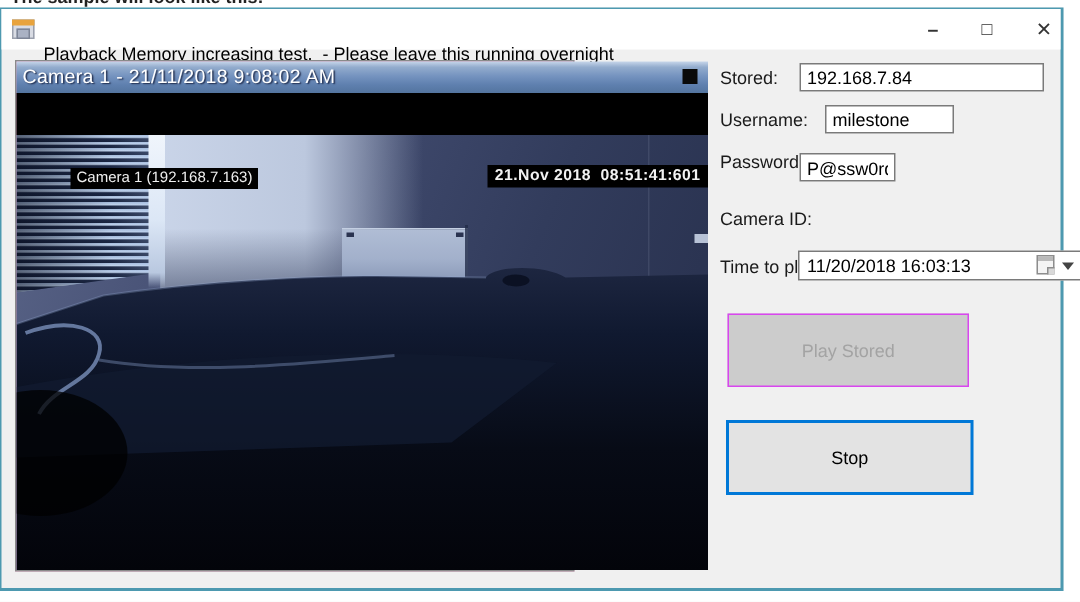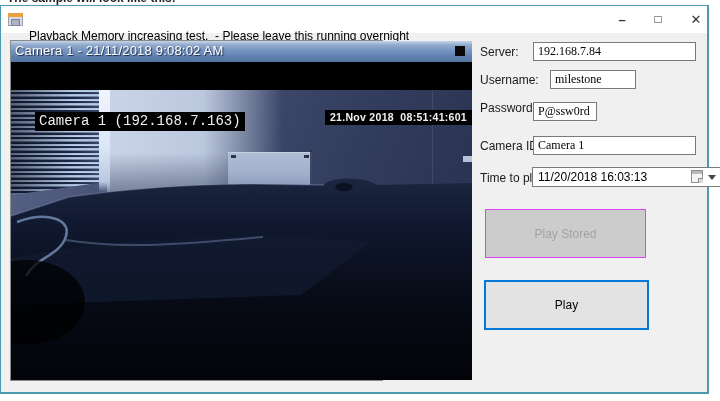--- a/index.html
+++ b/index.html
@@ -53,29 +53,29 @@
   .board { position:absolute; left:217px; top:62px; width:84px; height:34px;
     background:linear-gradient(to bottom, #b0bdd5 0%, #a2b0cb 60%, #8d9cba 100%);
     border-top:1px solid #c4cfe2; }
   .board-dot-l, .board-dot-r { position:absolute; top:2px; width:5px; height:3px; background:#2a3350; }
   .board-dot-l { left:3px; } .board-dot-r { right:3px; }
   .board-pole { position:absolute; left:299px; top:60px; width:2px; height:42px; background:#222c48; opacity:0.8; }
   .wall-item { position:absolute; left:452px; top:66px; width:11px; height:6px; background:#c7d2e4; opacity:0.9; }
   .corner-line { position:absolute; left:421px; top:0; width:1px; height:110px; background:rgba(220,230,250,0.10); }
   .desk-svg { position:absolute; left:0; top:0; width:461px; height:290px; }
 
-  .cam-label { position:absolute; left:24px; top:22px; background:#000; color:#efefef;
-    font-size:14px; padding:1px 4px 2px 4px; white-space:pre;font-family:Liberation Mono, monospace; }
+  .cam-label { position:absolute; left:36px; top:22px; background:#000; color:#efefef;
+    font-size:10px; padding:1px 4px 2px 4px; white-space:pre; }
   .ts-label { position:absolute; right:0; top:20px; background:#000; color:#f2f2f2;
     font-size:10.5px; font-weight:bold; padding:1px 5px 2px 5px; white-space:pre; letter-spacing:0.3px;margin-left:33px; }
 
   
   .fld-label { position:absolute; font-size:12px; color:#1a1a1a; }
   .txt { position:absolute; height:19px; border:1px solid #7a7a7a; background:#fff;
-    font-family:Liberation Serif, serif; font-size:12px; color:#000; padding:1px 4px; }
+    font-family:Liberation Sans, sans-serif; font-size:12px; color:#000; padding:1px 4px; }
   .dtp { position:absolute; left:531px; top:161px; width:190px; height:20px;
     border:1px solid #7a7a7a; background:#fff;padding-left:24px; }
   .dtp-value { position:absolute; left:5px; top:2px; font-size:12px; color:#000; }
   .dtp-drop { position:absolute; right:2px; top:1px; width:30px; height:16px; background:#fff; }
   .cal-icon { position:absolute; left:2px; top:1px; width:12px; height:13px;
     background:#f4f4f4; border:1px solid #8d8d8d; }
   .cal-icon::before { content:""; position:absolute; left:0; top:0; width:100%; height:3px; background:#b9b9b9; }
   .cal-icon::after { content:""; position:absolute; right:-1px; bottom:-1px; width:4px; height:4px;
     background:#d9d9d9; border-left:1px solid #8d8d8d; border-top:1px solid #8d8d8d; }
   .drop-arrow { position:absolute; right:3px; top:6px; width:0; height:0;
@@ -140,35 +140,34 @@
         <path d="M55,150 C115,160 185,153 252,147" stroke="rgba(120,140,180,0.45)" stroke-width="2" fill="none"></path>
         <ellipse cx="16" cy="212" rx="58" ry="42" fill="#000" opacity="0.75"></ellipse>
         <ellipse cx="333" cy="97" rx="9" ry="4" fill="#0a1020" opacity="0.9"></ellipse>
       </svg>
 
       <span class="cam-label">Camera 1 (192.168.7.163)</span>
       <span class="ts-label">21.Nov 2018  08:51:41:601</span>
     </div>
   </div>
 
-  <label class="fld-label" style="left:479px; top:39px;">Server:</label>
+  <label class="fld-label" style="left:479px; top:39px;">Stored:</label>
   <label class="fld-label" style="left:479px; top:67px;">Username:</label>
   <label class="fld-label" style="left:479px; top:95px;">Password:</label>
   <label class="fld-label" style="left:479px; top:133px;">Camera ID:</label>
   <label class="fld-label" style="left:479px; top:165px;">Time to play at:</label>
 
   <input class="txt" style="left: 532px; top: 36px; width: 163px;" value="192.168.7.84">
   <input class="txt" style="left: 549px; top: 64px; width: 86px;" value="milestone">
   <input class="txt" style="left: 532px; top: 96px; width: 64px;" value="P@ssw0rd">
-  <input class="txt" style="left: 532px; top: 130px; width: 163px;" value="Camera 1">
 
   <div class="dtp">
     <span class="dtp-value">11/20/2018 16:03:13</span>
     <span class="dtp-drop">
       <span class="cal-icon"></span>
       <span class="drop-arrow"></span>
     </span>
   </div>
 
   <button class="btn-play" disabled="">Play Stored</button>
-  <button class="btn-stop">Play</button>
+  <button class="btn-stop">Stop</button>
 
 </div>
 
 </body></html>

